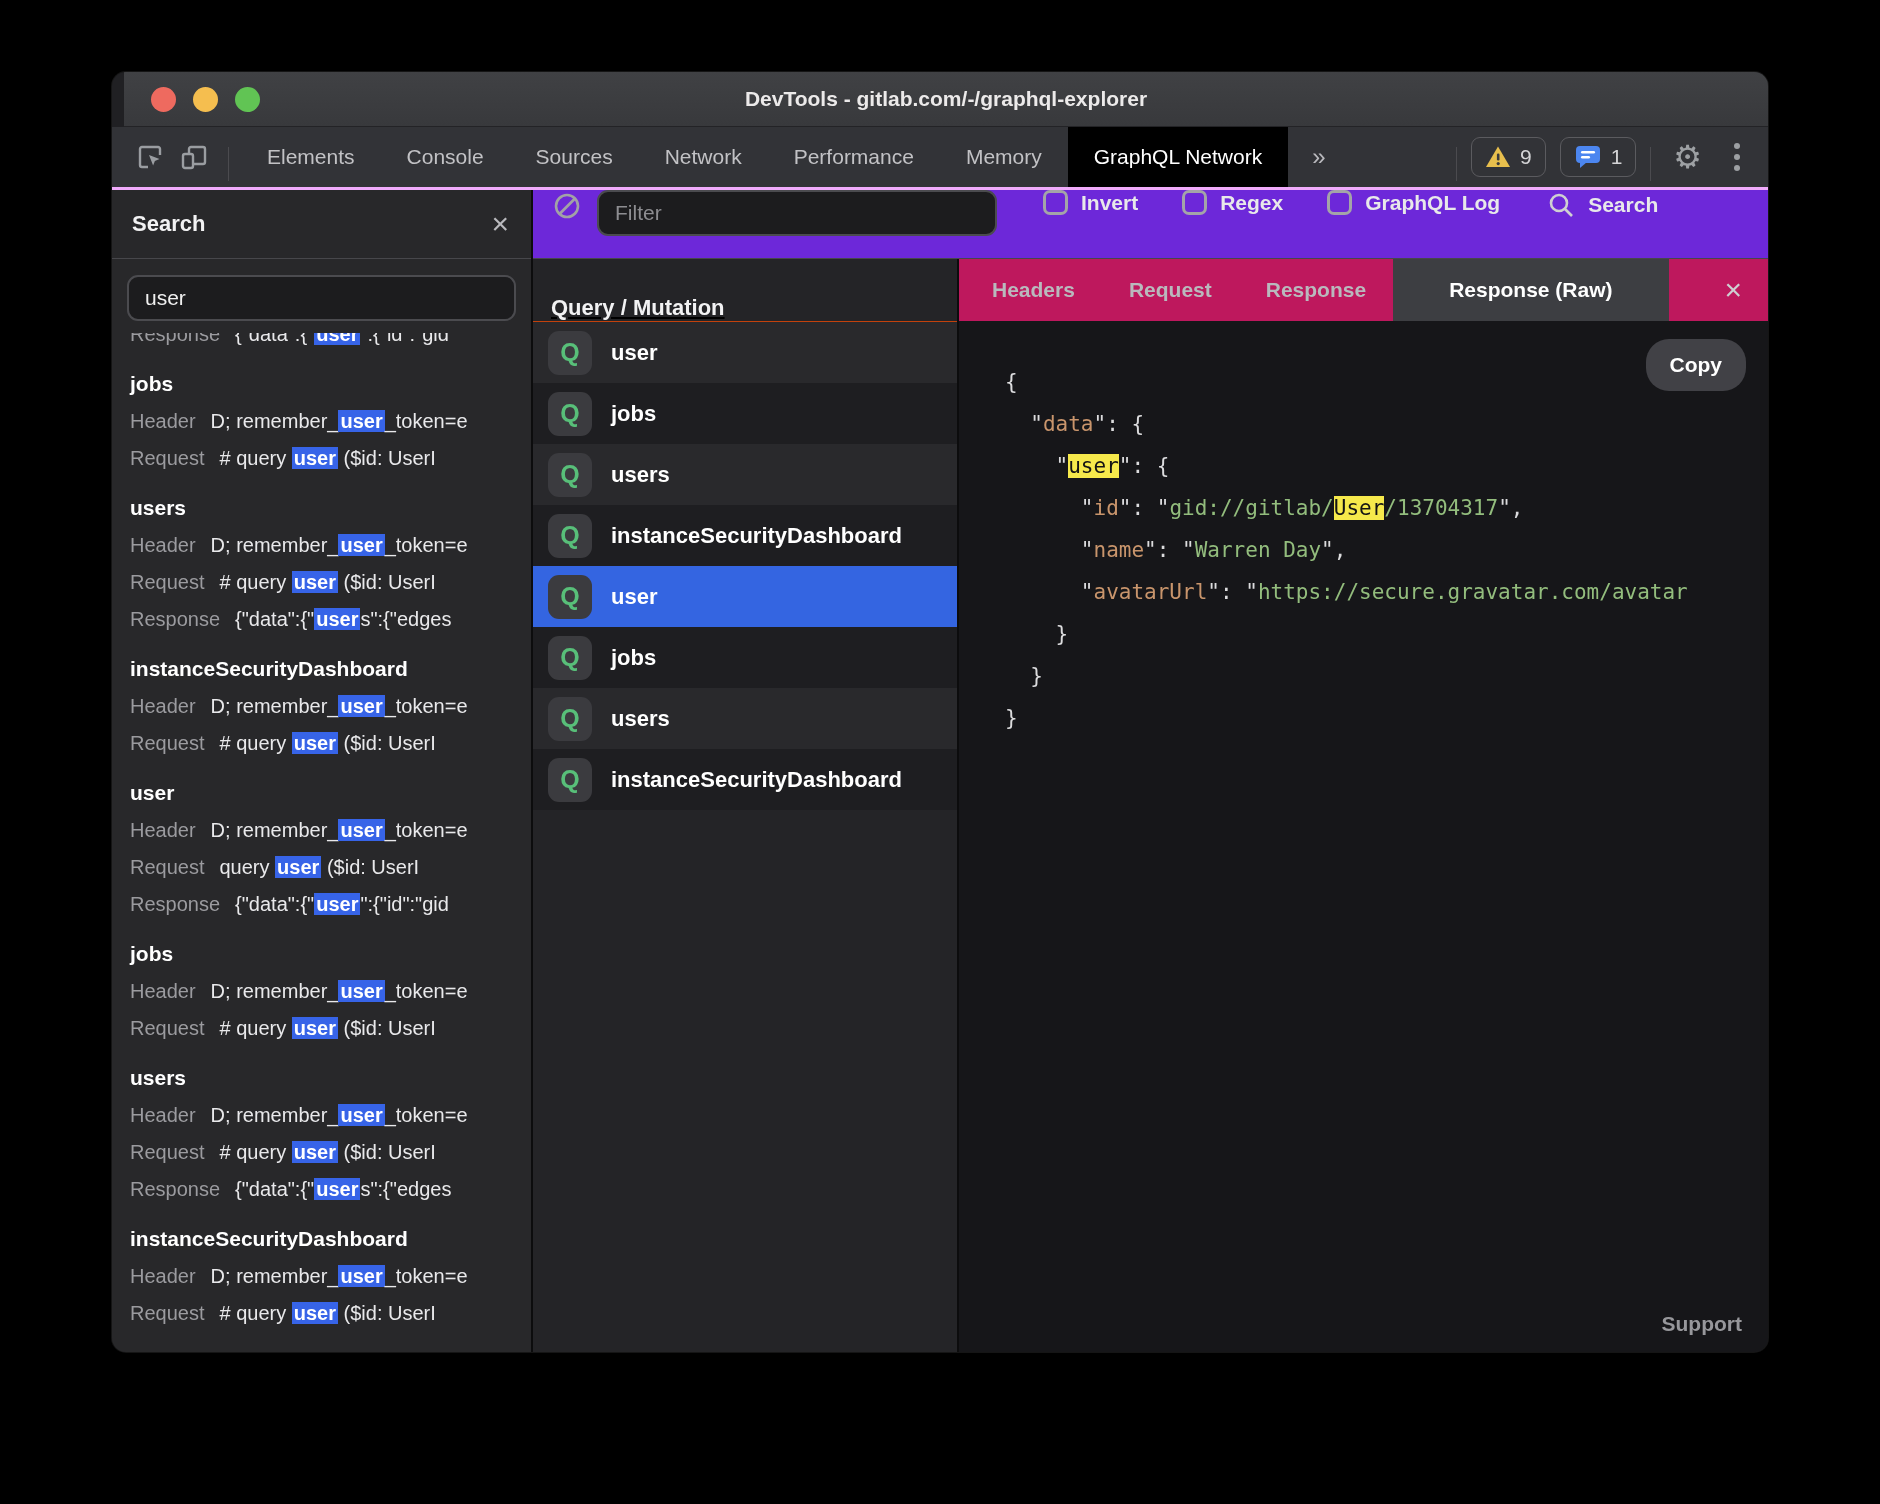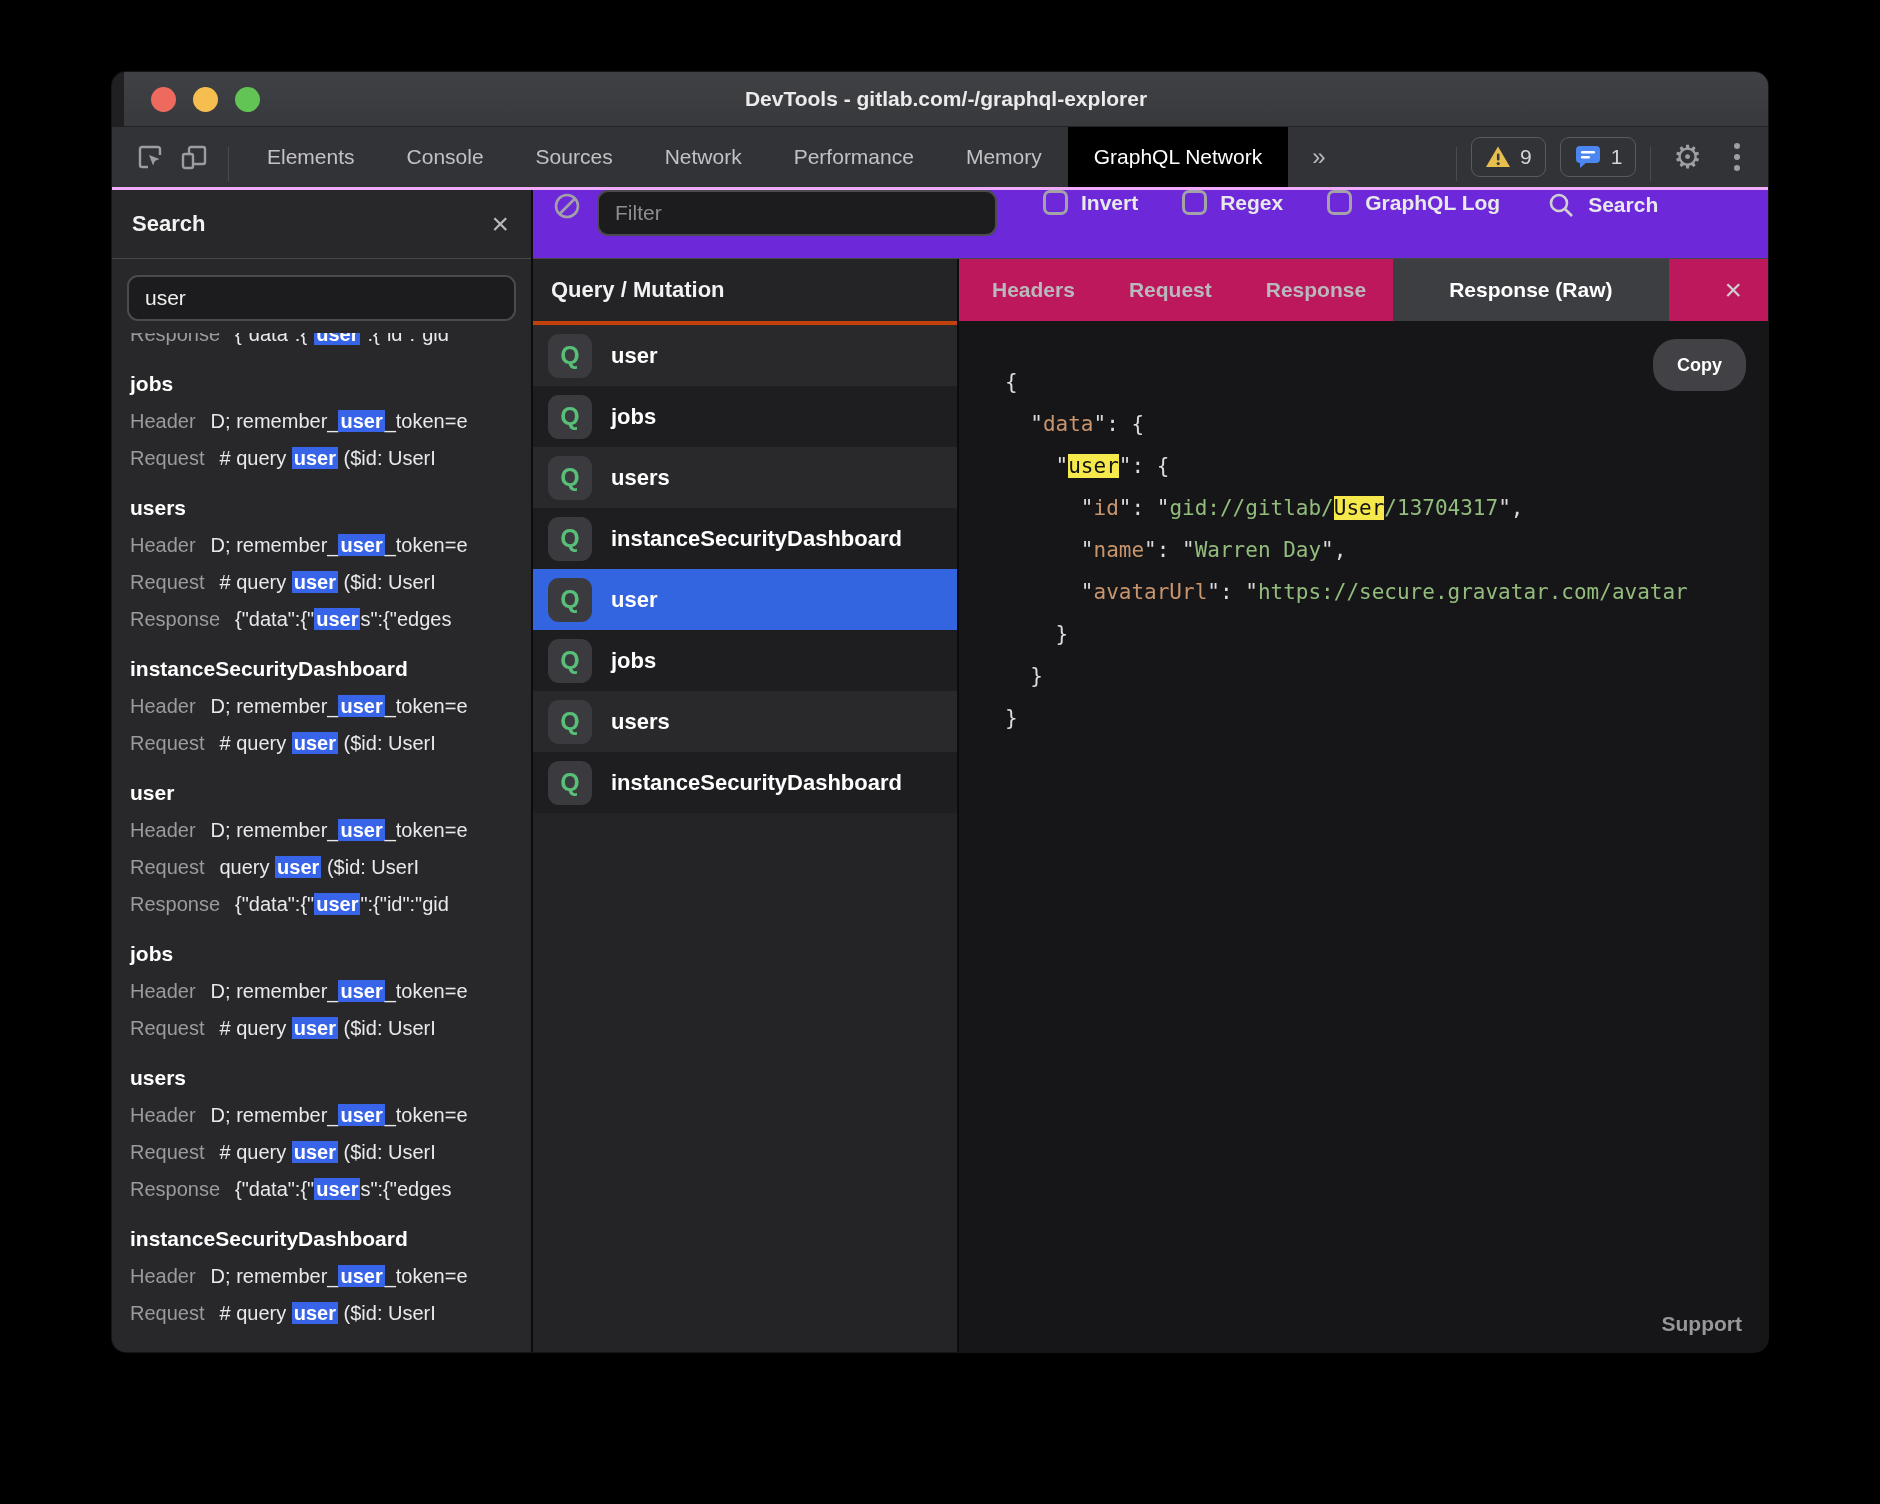--- a/index.html
+++ b/index.html
@@ -53,38 +53,38 @@
     border:2px solid #4b4b4f;color:#f0f0f0;font-size:21px;padding:0 16px;outline:none;font-family:inherit;}
   .filter-input::placeholder{color:#8d8d91;}
   .check-group{display:flex;align-items:center;gap:44px;margin-left:46px;}
   .check{display:flex;align-items:center;gap:13px;}
   .cb{width:25px;height:25px;border-radius:7px;border:3px solid #a4a4a8;box-sizing:border-box;}
   .check-label{color:#e8e8ea;font-size:21px;font-weight:600;}
   .fb-search{display:flex;align-items:center;gap:12px;margin-left:46px;color:#cfcfd2;}
   .panels{flex:1;display:flex;min-height:0;}
   
   .query-panel{width:424px;flex:none;background:#242427;border-right:2px solid #0c0c0d;display:flex;flex-direction:column;min-height:0;}
-  .qp-head{height:62px;flex:none;display:flex;align-items:center;border-bottom:4px solid #c2410c;}
+  .qp-head{height:62px;flex:none;display:flex;align-items:flex-end;border-bottom:1px solid #c2410c;text-decoration:underline;}
   .qp-head .ph-title{color:#f2f2f3;font-size:22px;font-weight:700;padding-left:18px;}
   .query-list{flex:1;overflow:hidden;}
   .q-row{height:61px;display:flex;align-items:center;padding-left:15px;font-size:22px;font-weight:700;color:#fff;}
   .q-row:nth-child(odd){background:#29292c;}
   .q-row:nth-child(even){background:#1e1e21;}
   .q-row.selected{background:#3465e1;}
   .q-badge{width:44px;height:44px;flex:none;border-radius:11px;background:#3b3b3f;color:#58bf79;
     display:flex;align-items:center;justify-content:center;font-size:25px;font-weight:800;margin-right:19px;}
   
   .detail-panel{flex:1;background:#161619;display:flex;flex-direction:column;min-width:0;min-height:0;}
   .detail-tabs{height:62px;flex:none;background:#be185d;display:flex;align-items:stretch;padding-left:6px;}
   .dtab{padding:0 27px;display:flex;align-items:center;color:#b9b9bd;font-size:21px;font-weight:700;}
   .dtab.active{background:#3d3e42;color:#fff;padding:0 56px;}
   .dt-close{margin-left:auto;display:flex;align-items:center;padding:0 26px;color:#cfcfd2;font-size:30px;}
   .detail-content{flex:1;position:relative;overflow:hidden;min-height:0;}
   .copy-btn{position:absolute;top:18px;right:22px;height:52px;padding:0 24px;background:#414146;
-    border-radius:23px;color:#fff;font-size:18px;font-weight:700;display:flex;align-items:center;}
+    border-radius:23px;color:#fff;font-size:21px;font-weight:700;display:flex;align-items:center;}
   .json{margin:0;padding:40px 0 0 46px;font-family:"DejaVu Sans Mono",monospace;font-size:21px;
     line-height:42px;white-space:pre;overflow:hidden;}
   .json .p{color:#dcdcde}.json .k{color:#c9956c}.json .s{color:#93bd7d}
   .json .hl-y{background:#f6e94b;color:#141414;}
   .support{position:absolute;bottom:16px;right:26px;color:#97979b;font-size:21px;font-weight:700;}
   svg{display:block;}
 </style>
 </head>
 <body>
 

